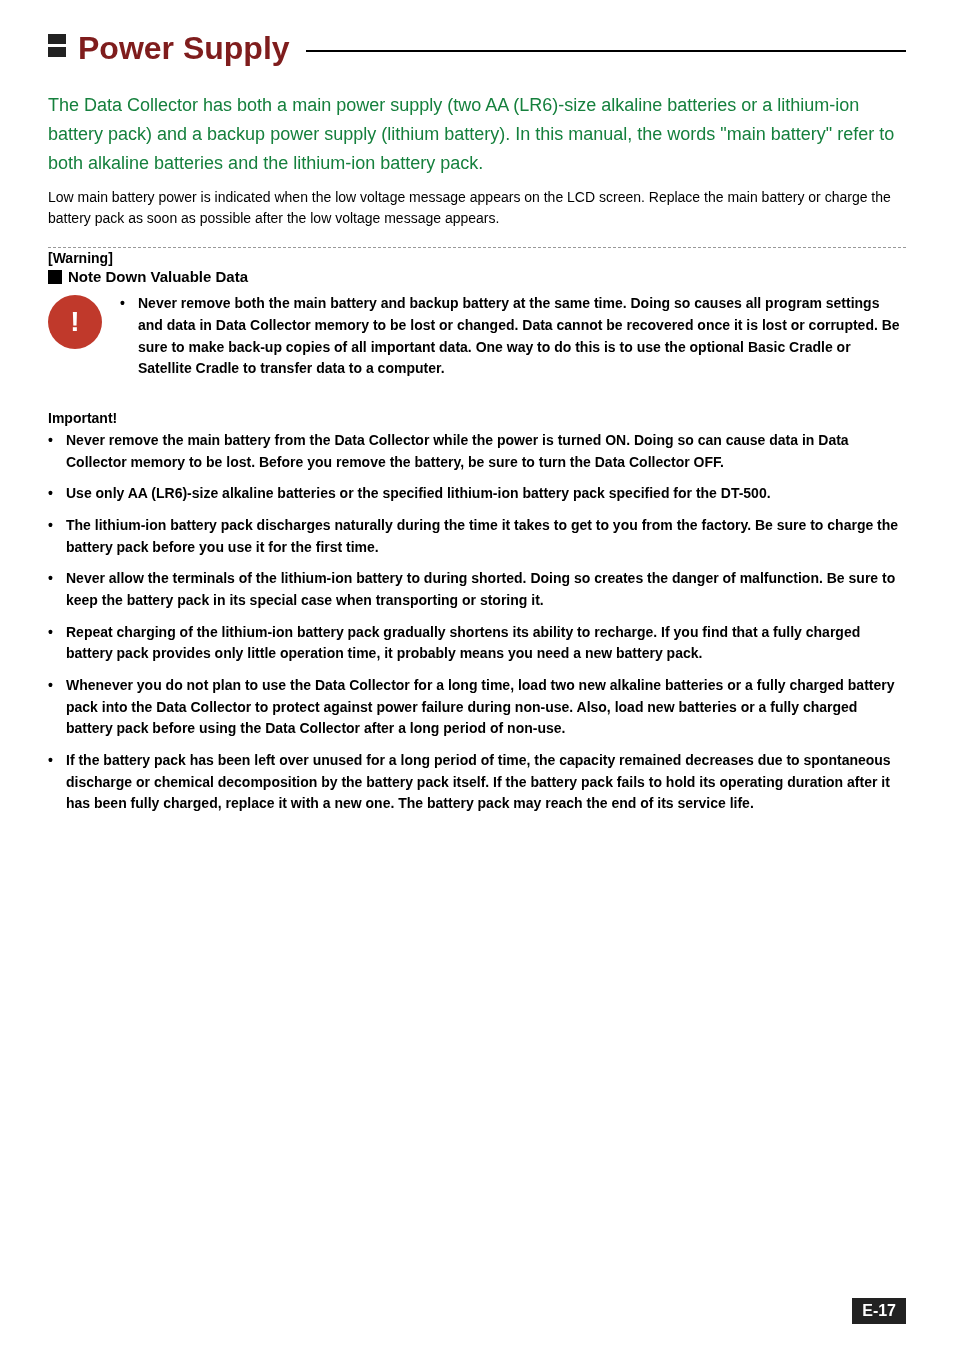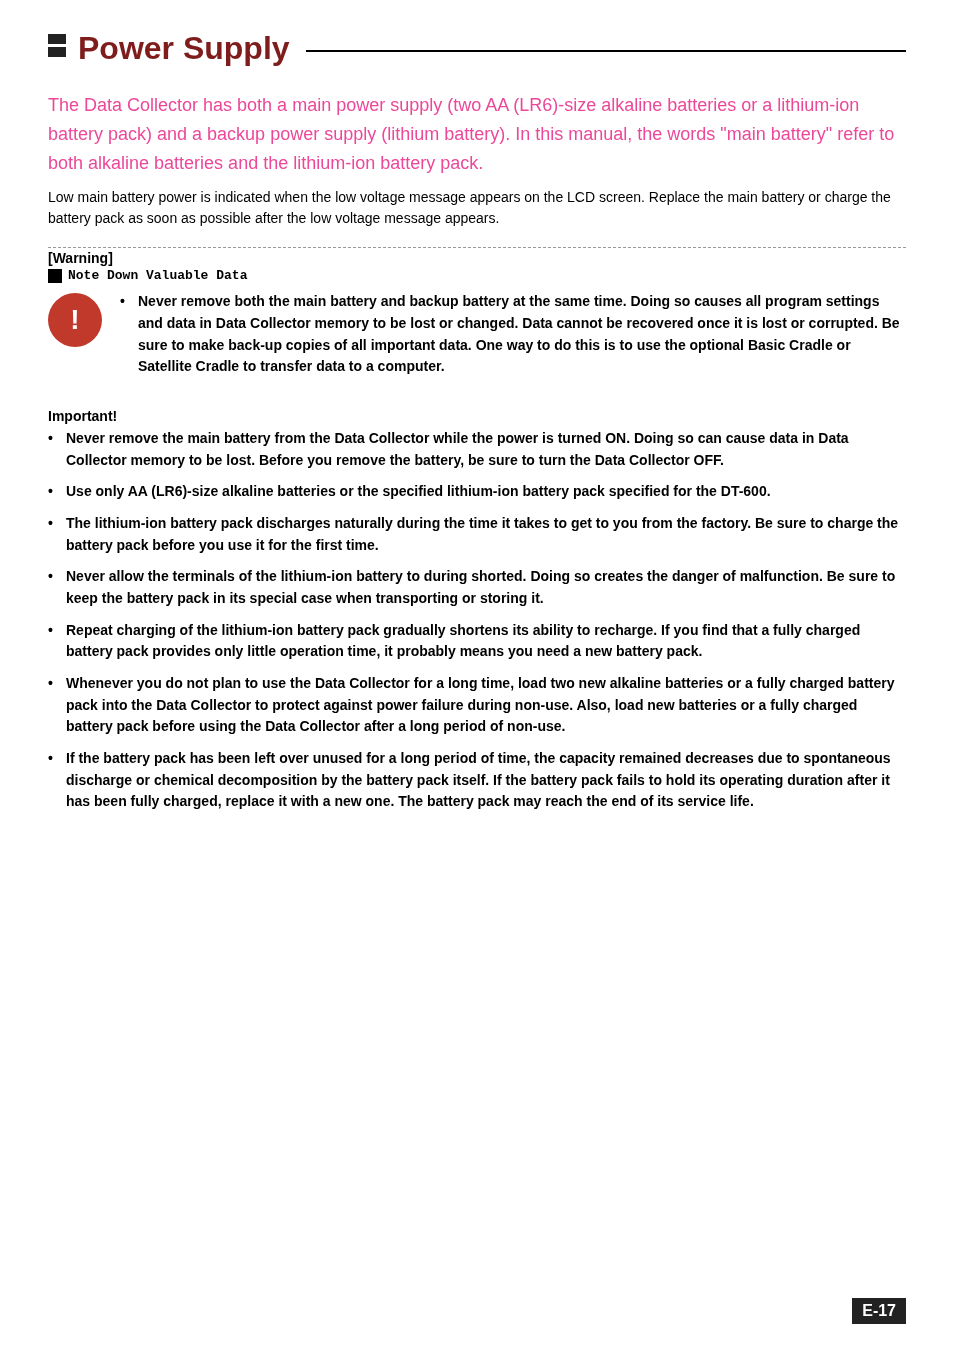--- a/index.html
+++ b/index.html
@@ -61,21 +61,21 @@
       flex: 1;
       height: 2px;
       background: #000;
       margin-top: 4px;
     }
 
     .intro-text {
       font-size: 18px;
       line-height: 1.6;
       margin-bottom: 10px;
-      color: #ec4899;
+      color: #15803d;
     }
 
     .intro-small {
       font-size: 14px;
       line-height: 1.5;
       margin-bottom: 18px;
       color: #000;
     }
 
     .warning-label {
@@ -92,23 +92,22 @@
 
     .section-square {
       width: 14px;
       height: 14px;
       background: #000;
       margin-right: 6px;
       flex-shrink: 0;
     }
 
     .section-title {
-      font-size: 13px;
-      font-weight: bold;
-      font-family: Liberation Mono, monospace;
+      font-size: 15px;
+      font-weight: bold;
     }
 
     .warning-block {
       display: flex;
       align-items: flex-start;
       margin-bottom: 18px;
     }
 
     .warning-icon {
       width: 54px;
@@ -254,21 +253,21 @@
     <li>Never remove both the main battery and backup battery at the same time. Doing so causes all program settings and data in Data Collector memory to be lost or changed. Data cannot be recovered once it is lost or corrupted. Be sure to make back-up copies of all important data. One way to do this is to use the optional Basic Cradle or Satellite Cradle to transfer data to a computer.</li>
       </ul>
   </div>
 </div>
 
 <div class="important-block">
   <div class="important-label">Important!</div>
   <div class="important-content">
     <ul class="important-list">
     <li>Never remove the main battery from the Data Collector while the power is turned ON. Doing so can cause data in Data Collector memory to be lost. Before you remove the battery, be sure to turn the Data Collector OFF.</li>
-        <li>Use only AA (LR6)-size alkaline batteries or the specified lithium-ion battery pack specified for the DT-600.</li>
+        <li>Use only AA (LR6)-size alkaline batteries or the specified lithium-ion battery pack specified for the DT-500.</li>
         <li>The lithium-ion battery pack discharges naturally during the time it takes to get to you from the factory. Be sure to charge the battery pack before you use it for the first time.</li>
         <li>Never allow the terminals of the lithium-ion battery to during shorted. Doing so creates the danger of malfunction. Be sure to keep the battery pack in its special case when transporting or storing it.</li>
         <li>Repeat charging of the lithium-ion battery pack gradually shortens its ability to recharge. If you find that a fully charged battery pack provides only little operation time, it probably means you need a new battery pack.</li>
         <li>Whenever you do not plan to use the Data Collector for a long time, load two new alkaline batteries or a fully charged battery pack into the Data Collector to protect against power failure during non-use. Also, load new batteries or a fully charged battery pack before using the Data Collector after a long period of non-use.</li>
         <li>If the battery pack has been left over unused for a long period of time, the capacity remained decreases due to spontaneous discharge or chemical decomposition by the battery pack itself. If the battery pack fails to hold its operating duration after it has been fully charged, replace it with a new one. The battery pack may reach the end of its service life.</li>
       </ul>
   </div>
 </div>
 
 <div class="page-number-box">E-17</div>

